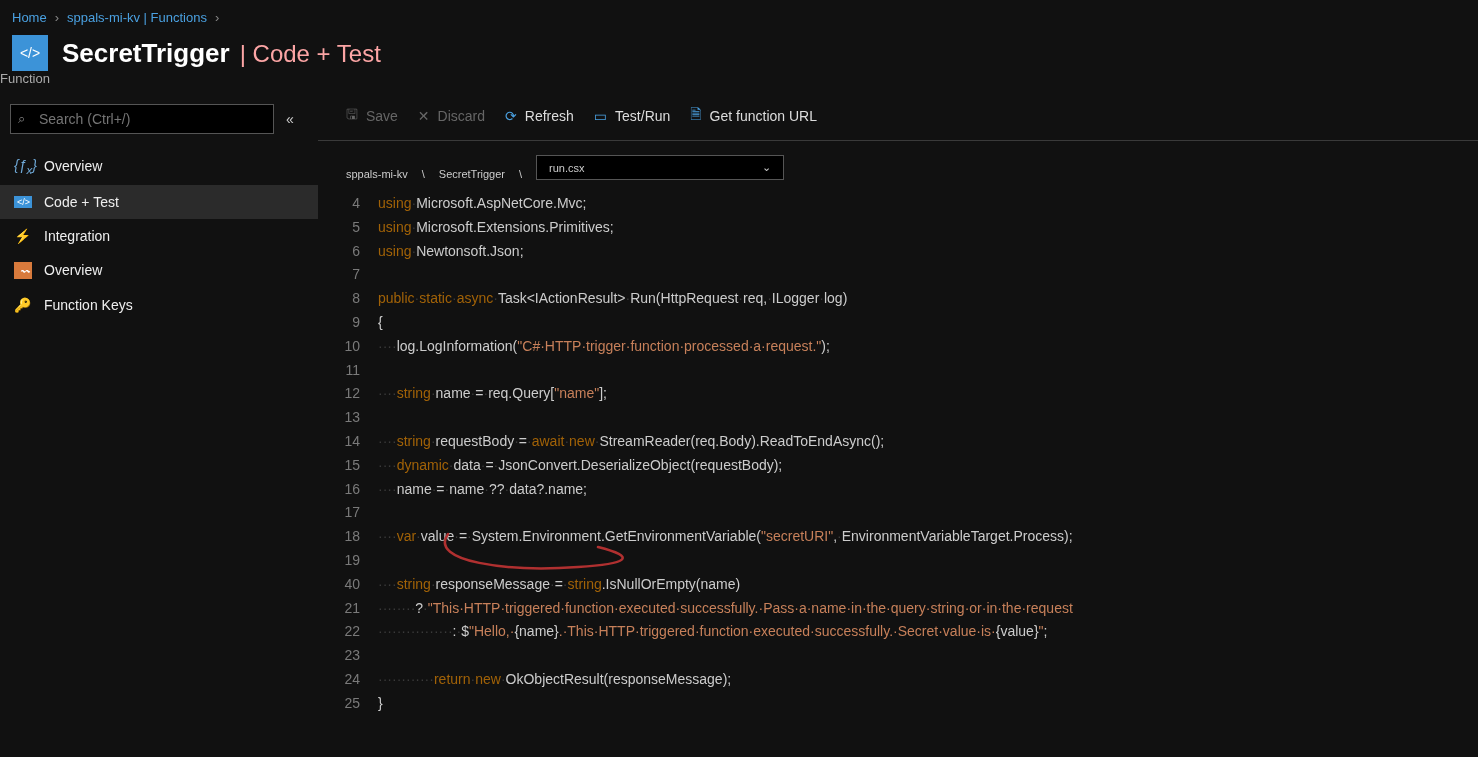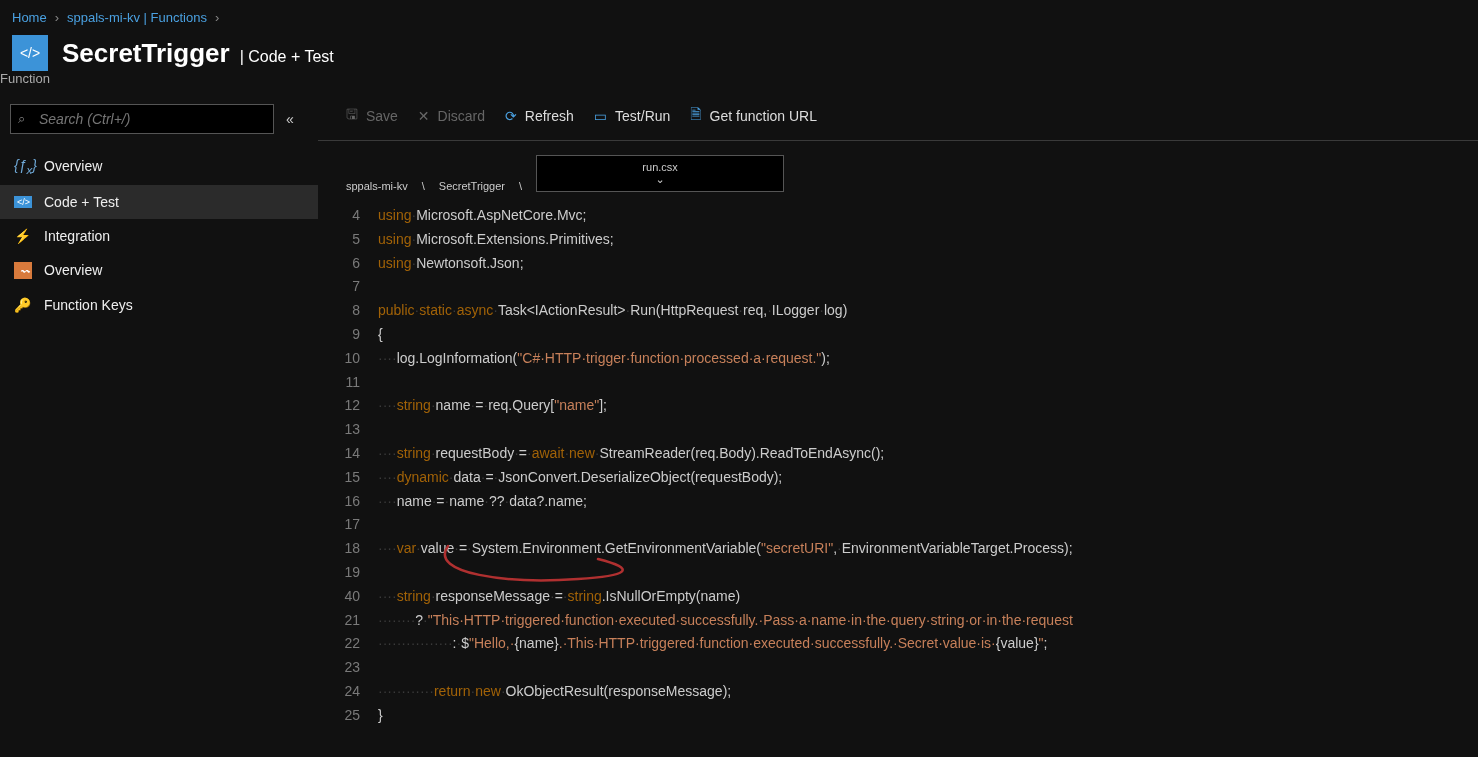--- a/index.html
+++ b/index.html
@@ -6,45 +6,45 @@
 body { background: #111111; color: #ccc; width: 1478px; height: 757px; overflow: hidden; }
 
 .breadcrumb { padding: 10px 12px 6px 12px; font-size: 13px; display: flex; align-items: flex-end; gap: 8px; }
 .breadcrumb a { color: #4aa0e0; text-decoration: none; }
 .breadcrumb .sep { color: #888; }
 
 .title-row { display: flex; align-items: center; gap: 14px; padding: 4px 12px 2px 12px; }
 .title-icon { width: 36px; height: 36px; background: #3c93d8; display:flex; align-items:center; justify-content:center; color:#fff; font-size:14px;}
 .title-text { display:flex; align-items: baseline; gap: 10px;}
 .title-main { font-size: 26px; font-weight: 600; color: #fff; }
-.title-sub { font-size: 16px; font-weight: 300; color: #ffffff; }
+.title-sub { font-size: 24px; font-weight: 300; color: #fca5a5; }
 .subtitle { font-size: 13px; color: #aaa; margin-top: -2px; margin-bottom: 10px;}
 
 .body { display: flex; height: calc(100% - 100px); }
 
 .sidebar { width: 318px; border-right: 0px solid #333; padding-top: 4px;}
 .search-row { display:flex; align-items:center; gap:12px; padding: 4px 10px 14px 10px;}
 .search-box { position: relative; flex:0 0 264px; }
-.search-box input { width: 100%; background: #000; border: 1px solid #555; color: #888; padding: 6px 8px 6px 28px; font-size: 14px; font-style: italic; }
+.search-box input { width: 100%; background: #000; border: 1px solid #555; color: #888; padding: 6px 8px 6px 28px; font-size: 14px; }
 .search-box .sicon { position:absolute; left:8px; top:7px; color:#888; font-size:13px;}
 .collapse-chev { color:#ccc; font-size:14px;}
 
 .nav-item { display:flex; align-items:center; gap:12px; padding: 9px 14px; font-size:14px; color:#eee; cursor:pointer;}
 .nav-item.selected { background:#2b2b2b; }
 .nav-section { padding: 10px 14px 8px 14px; font-size:15px; font-weight:600; color:#fff;}
 .nav-icon { width:18px; text-align:right; font-size:14px;}
 
 .main { flex:1; display:flex; flex-direction:column; min-width:0;}
 .toolbar { display:flex; align-items:center; gap:20px; padding: 8px 28px 12px 28px; border-bottom: 1px solid #3a3a3a;}
 .tool-btn { display:flex; align-items:center; gap:8px; font-size:14px; color:#ddd; cursor:pointer;}
 .tool-btn.disabled { color:#666; }
 .tool-btn .ticon { font-size:14px;}
 
 .path-row { display:flex; align-items:flex-end; gap:14px; padding: 14px 28px 12px 28px; font-size:11px; color:#ccc;}
-.file-select { background:#000; border:1px solid #555; color:#ccc; padding:5px 12px; width:248px; display:flex; justify-content:space-between; align-items:center;flex-direction:column;}
+.file-select { background:#000; border:1px solid #555; color:#ccc; padding:5px 12px; width:248px; display:flex; justify-content:space-between; align-items:center;}
 
 .editor { flex:1; display:flex; font-family: Consolas, 'Courier New', monospace; font-size:14px; overflow:hidden; line-height:1.7; position:relative;}
 .gutter { width:60px; text-align:right; color:#7a7a7a; padding-right:18px; user-select:none;}
 .code { flex:1; white-space:pre; color:#ccc; min-width:0; overflow:hidden;}
 .kw { color:#a16207; }
 .str { color:#c7805a; }
 .ws { color:#3a3a3a; }
 .annot-svg { position:absolute; pointer-events:none; left:60px; top:0;}
 </style>
 </head>

